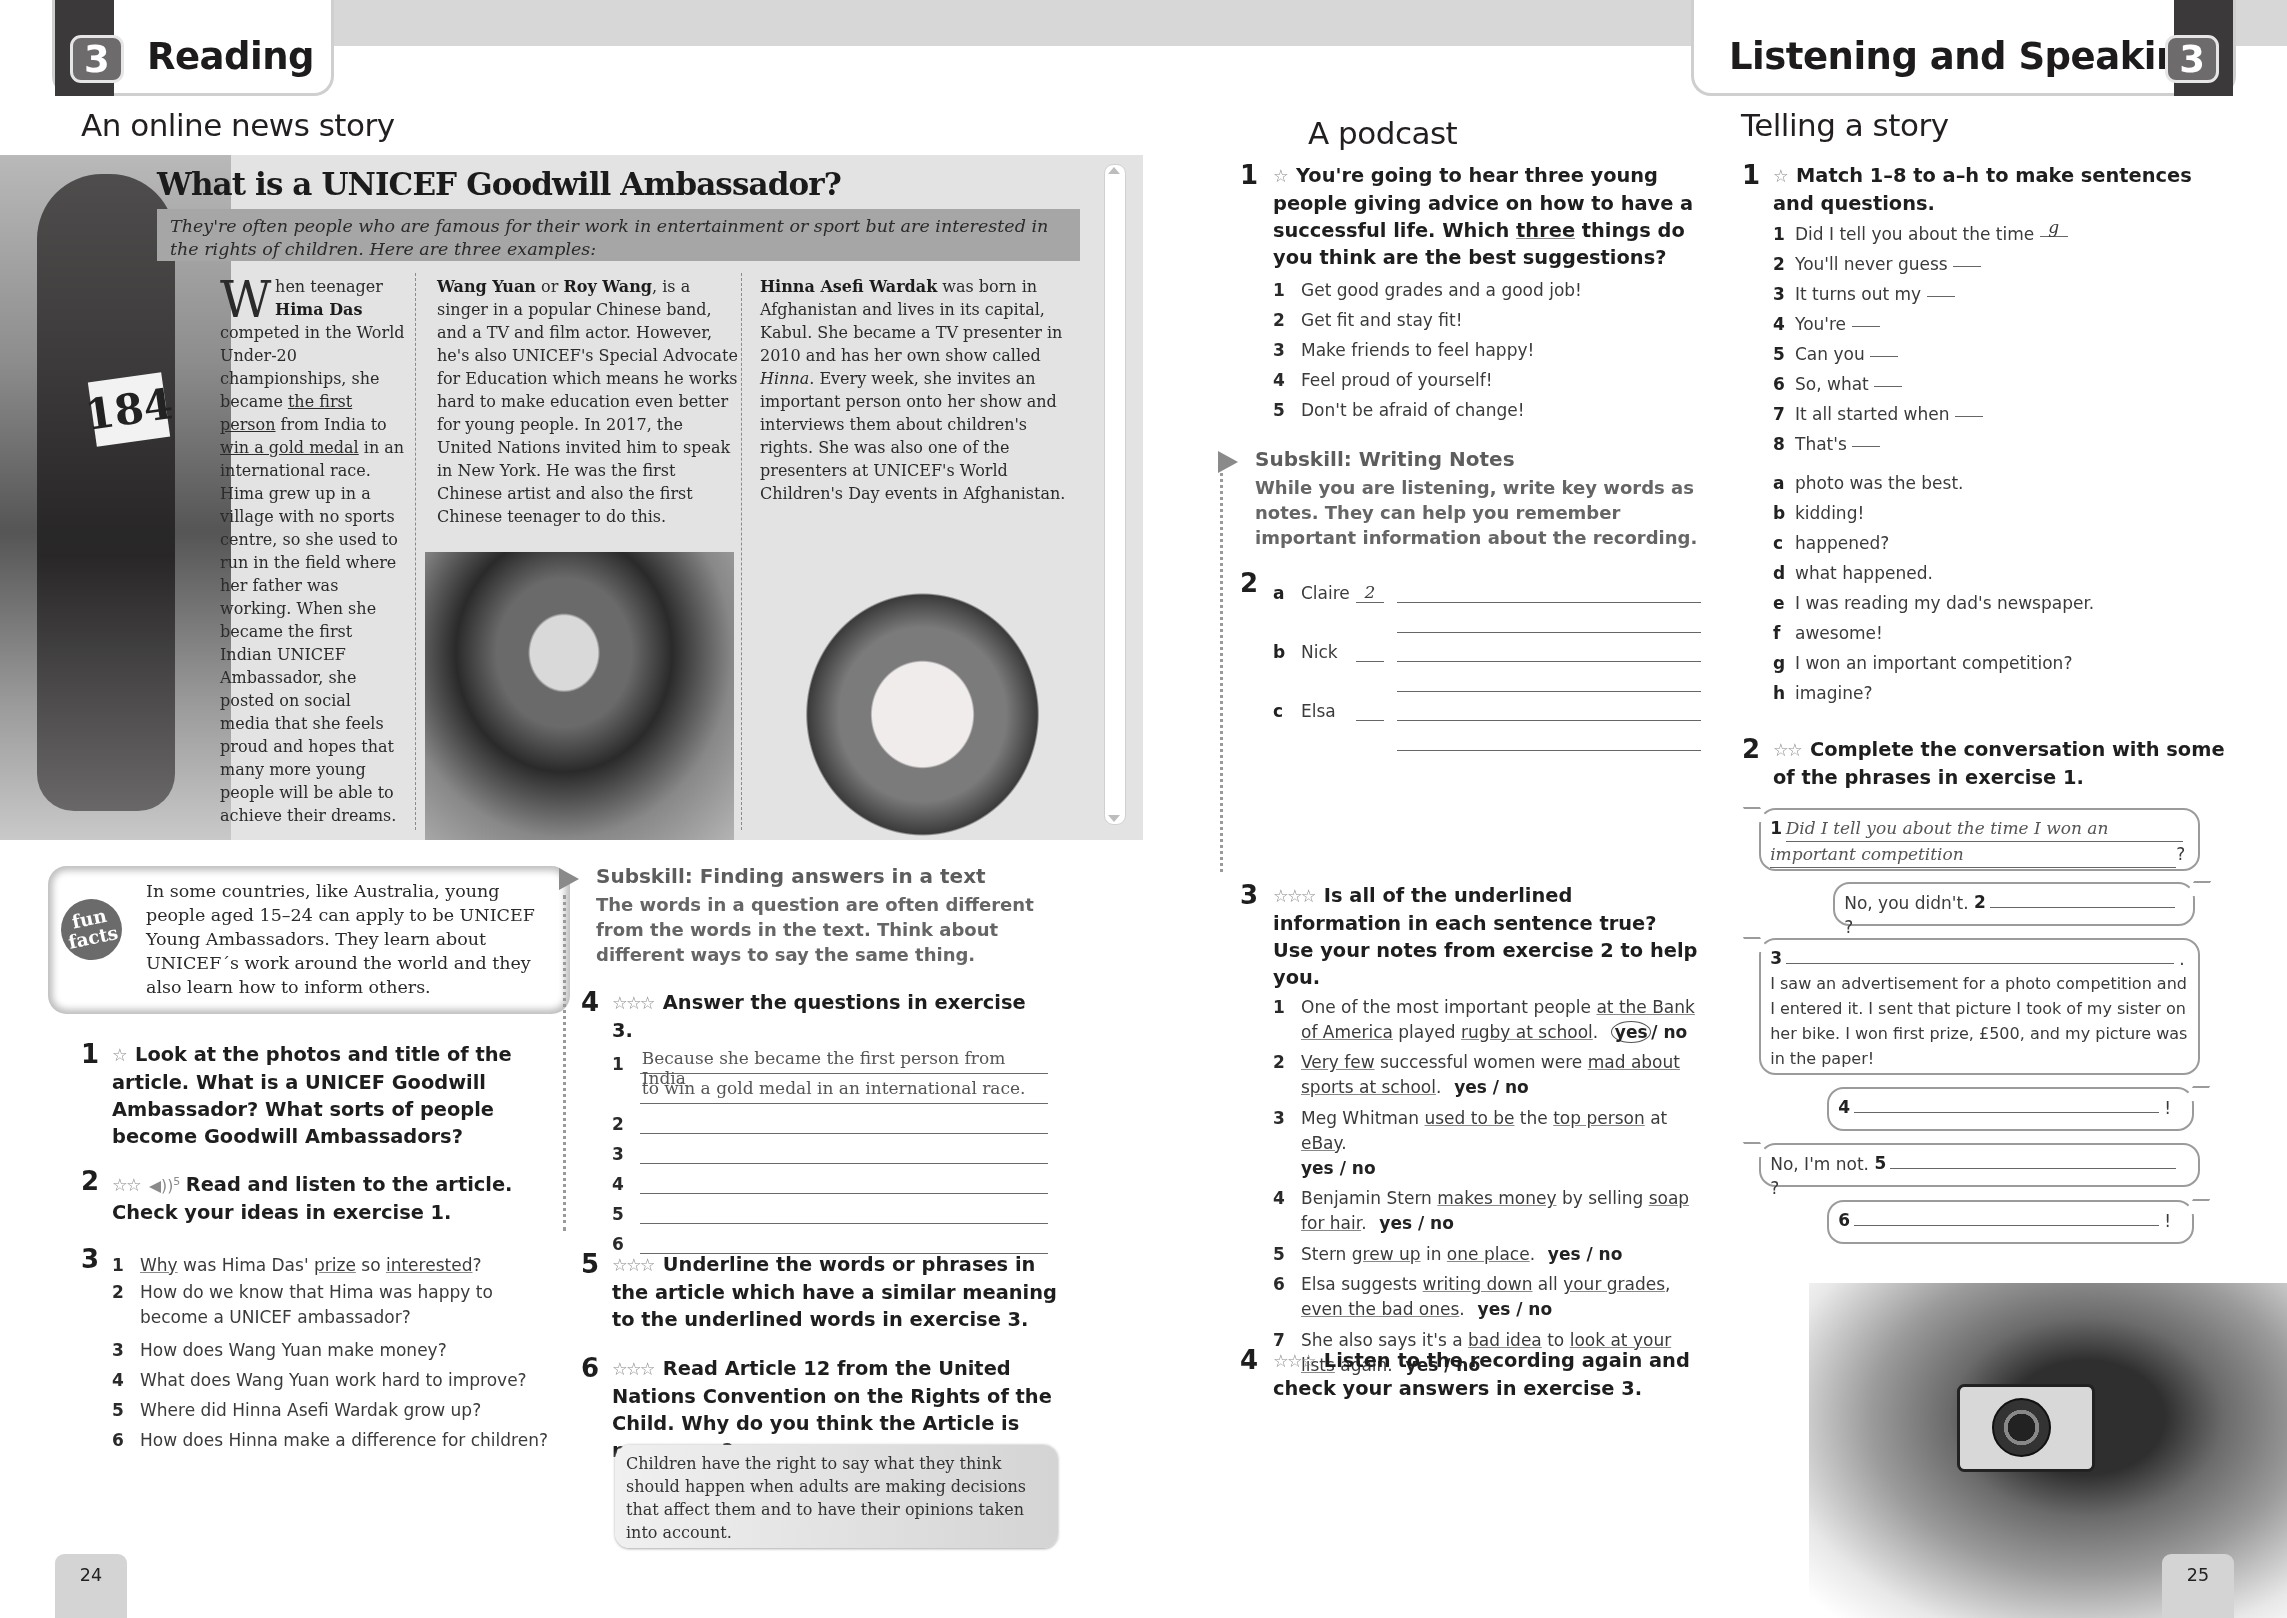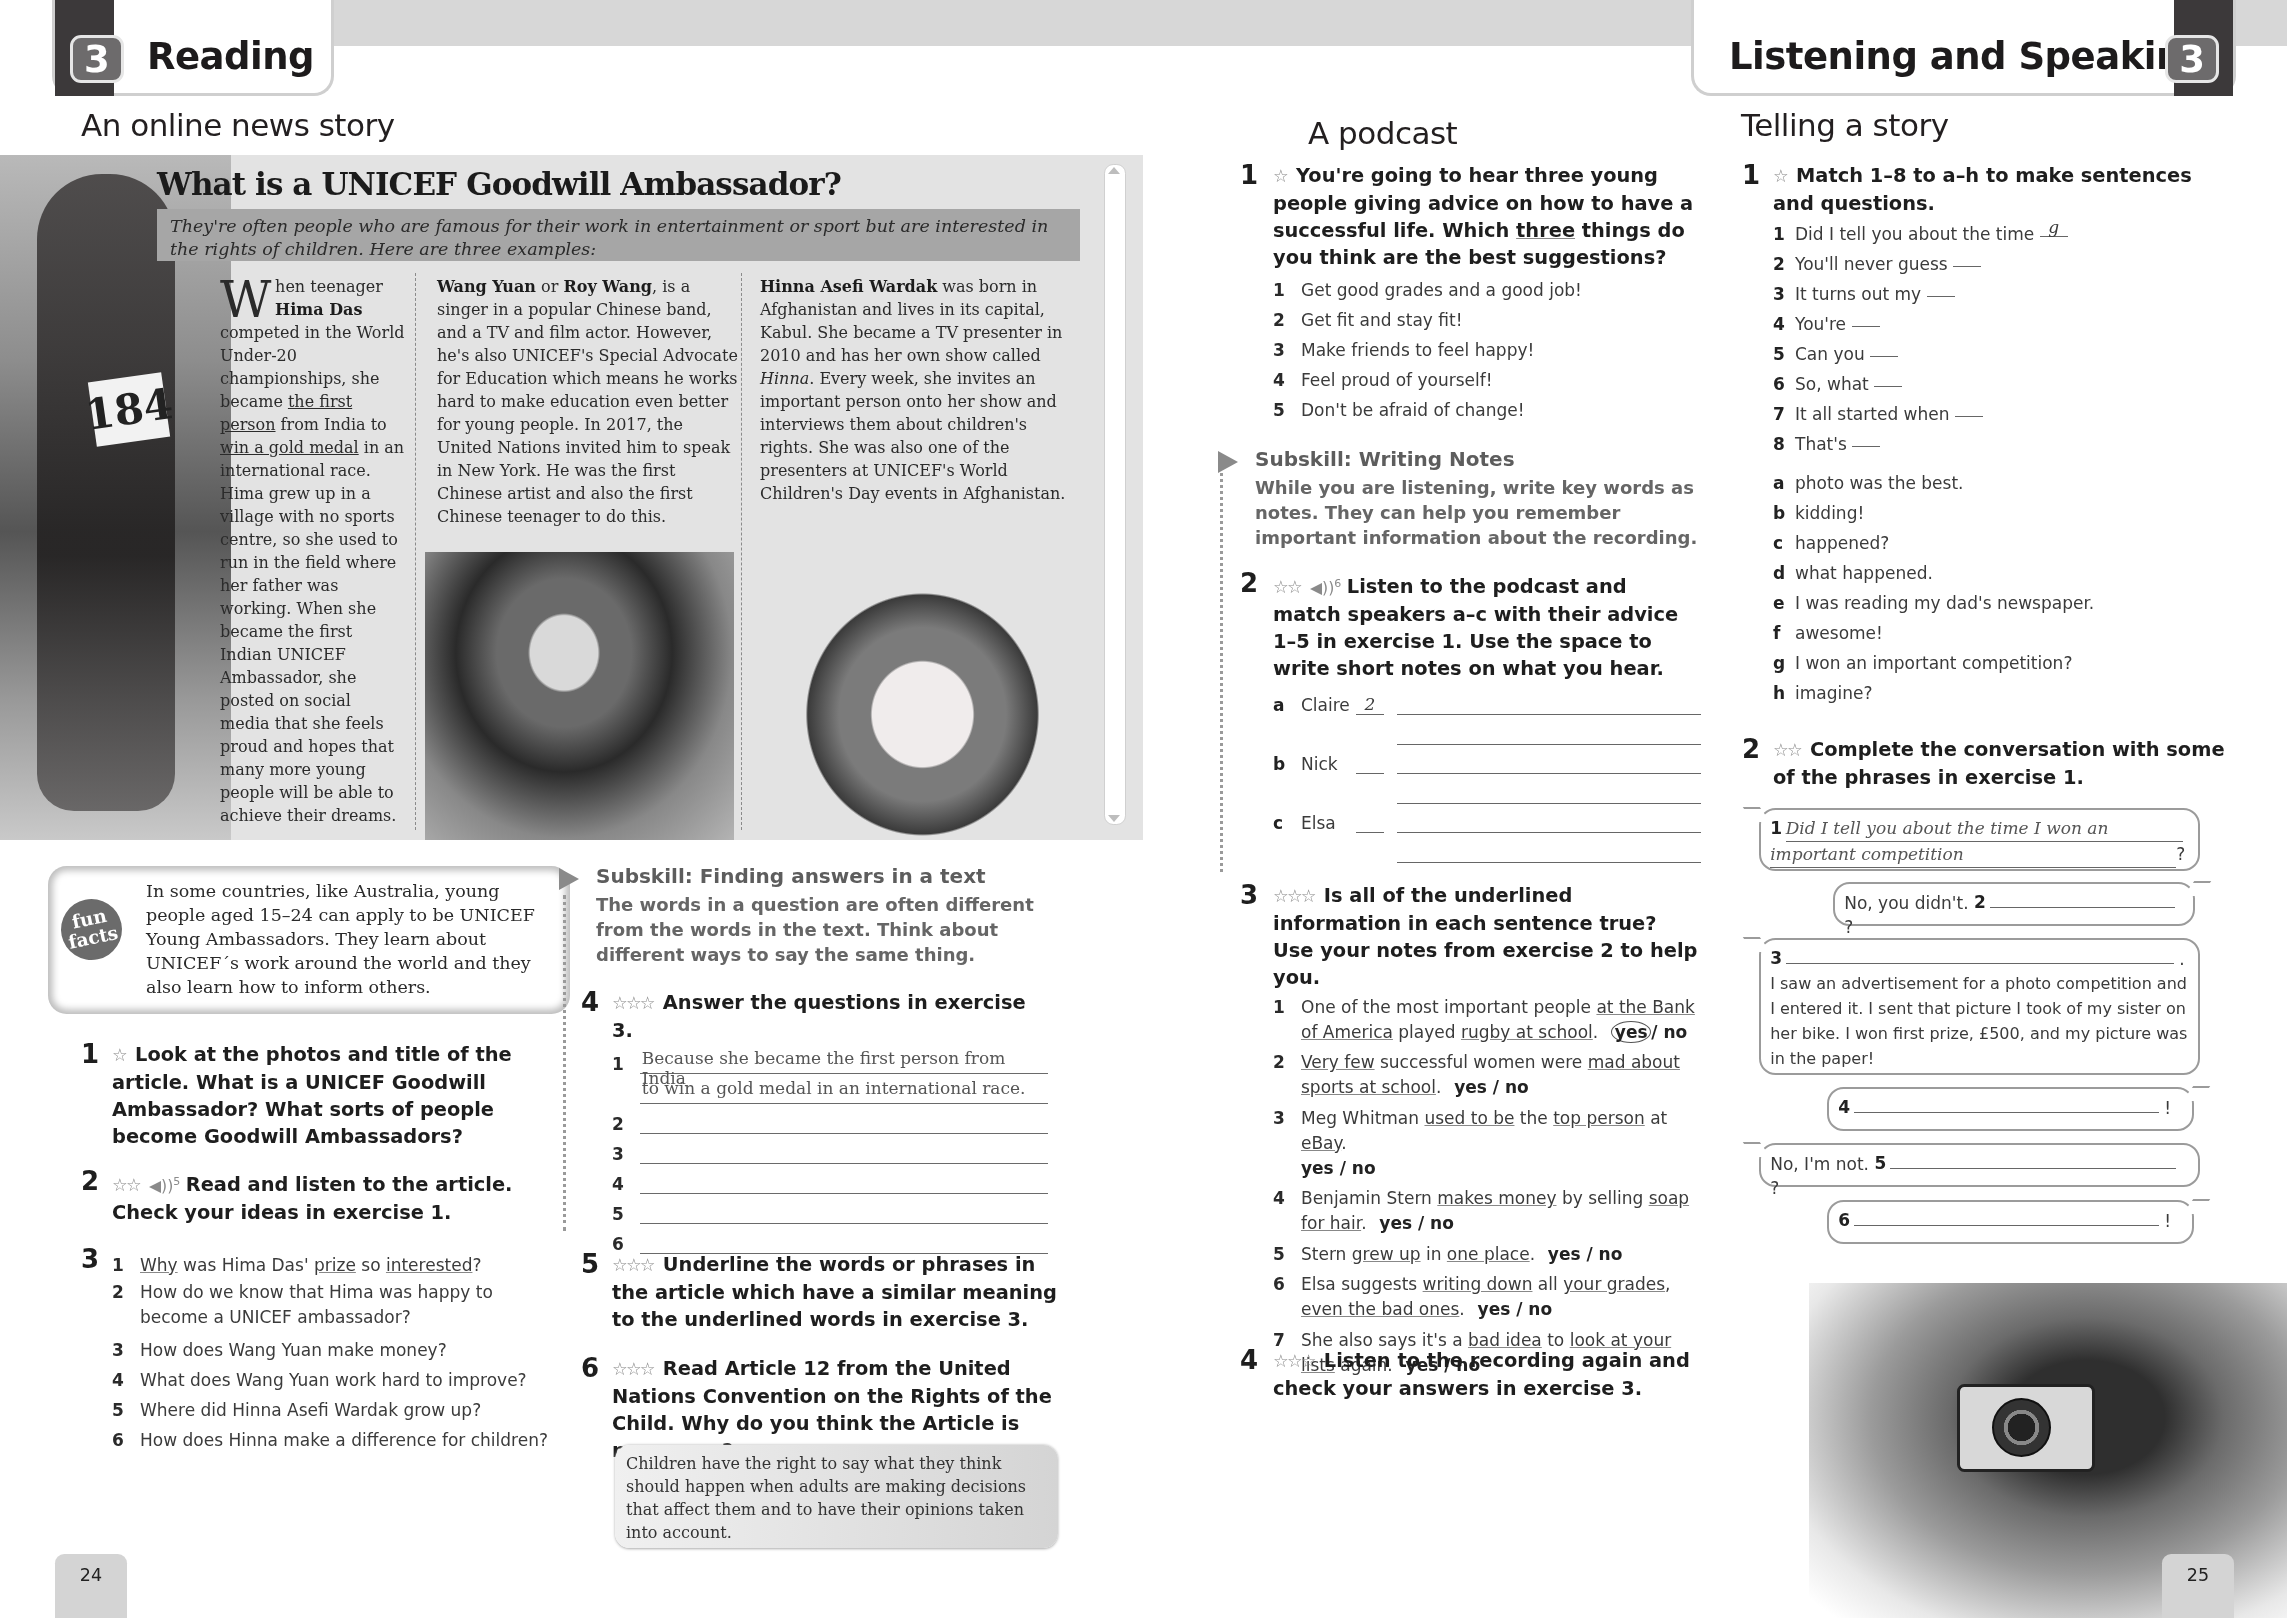--- a/index.html
+++ b/index.html
@@ -293,23 +293,20 @@
 
 <div class="vdots" style="left:1220px;top:473px;height:399px;"></div>
 <div class="subskill" style="left:1218px;top:447px;width:480px;">
   <div class="subskill-arrow"></div>
   <div class="subskill-title">Subskill: Writing Notes</div>
   <div class="subskill-text">While you are listening, write key words as notes. They can help you remember important information about the recording.</div>
 </div>
 
 <div class="ex" style="left:1240px;top:570px;width:461px;">
   <div class="ex-num">2</div>
-  <div class="ex-body" style="padding-left:33px;">
-    <span class="stars">☆☆</span><span class="audio"><span>◀))</span><sup>6</sup></span><span>Listen to the podcast and match speakers a–c with their advice 1–5 in exercise 1. Use the space to write short notes on what you hear.</span>
-  </div>
   <div style="padding-left:33px;margin-top:3.7px;">
     <div class="speaker-row">
         <span class="l">a</span>
         <span class="name">Claire</span>
         <span class="blank">2</span>
         <span class="notes"></span>
       </div>
     <div class="notes-only">
         <span class="notes"></span>
       </div>

